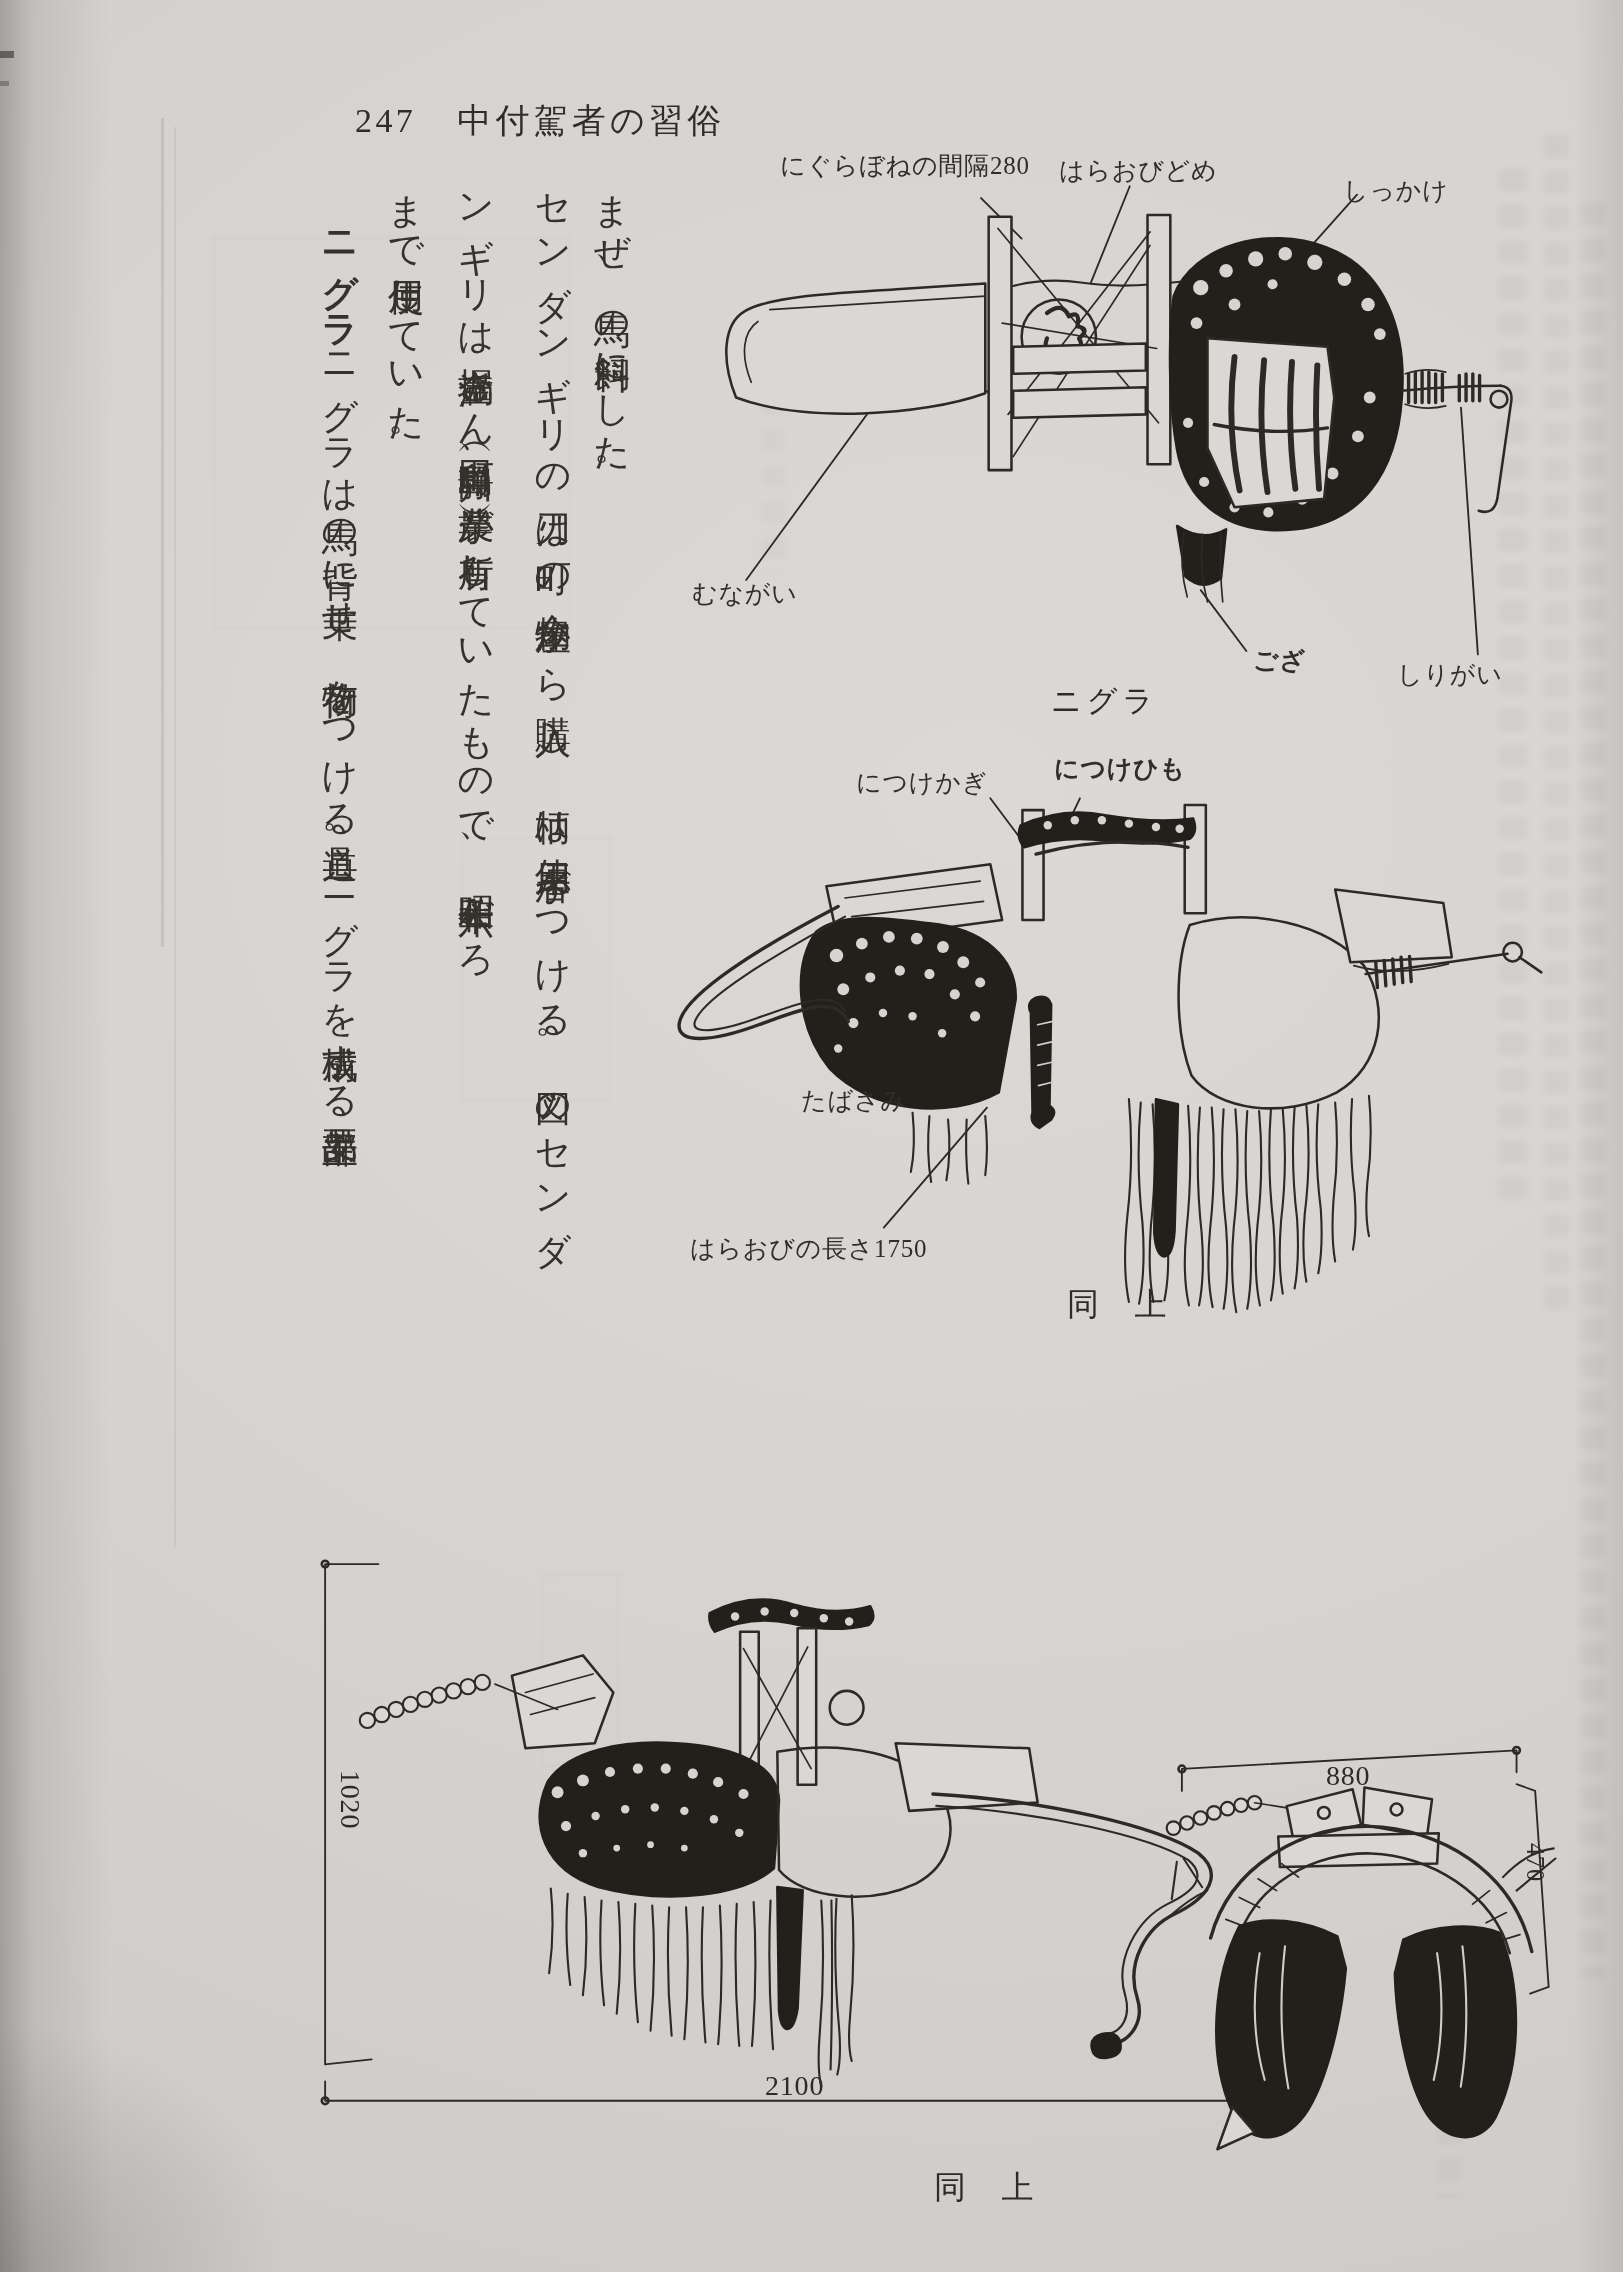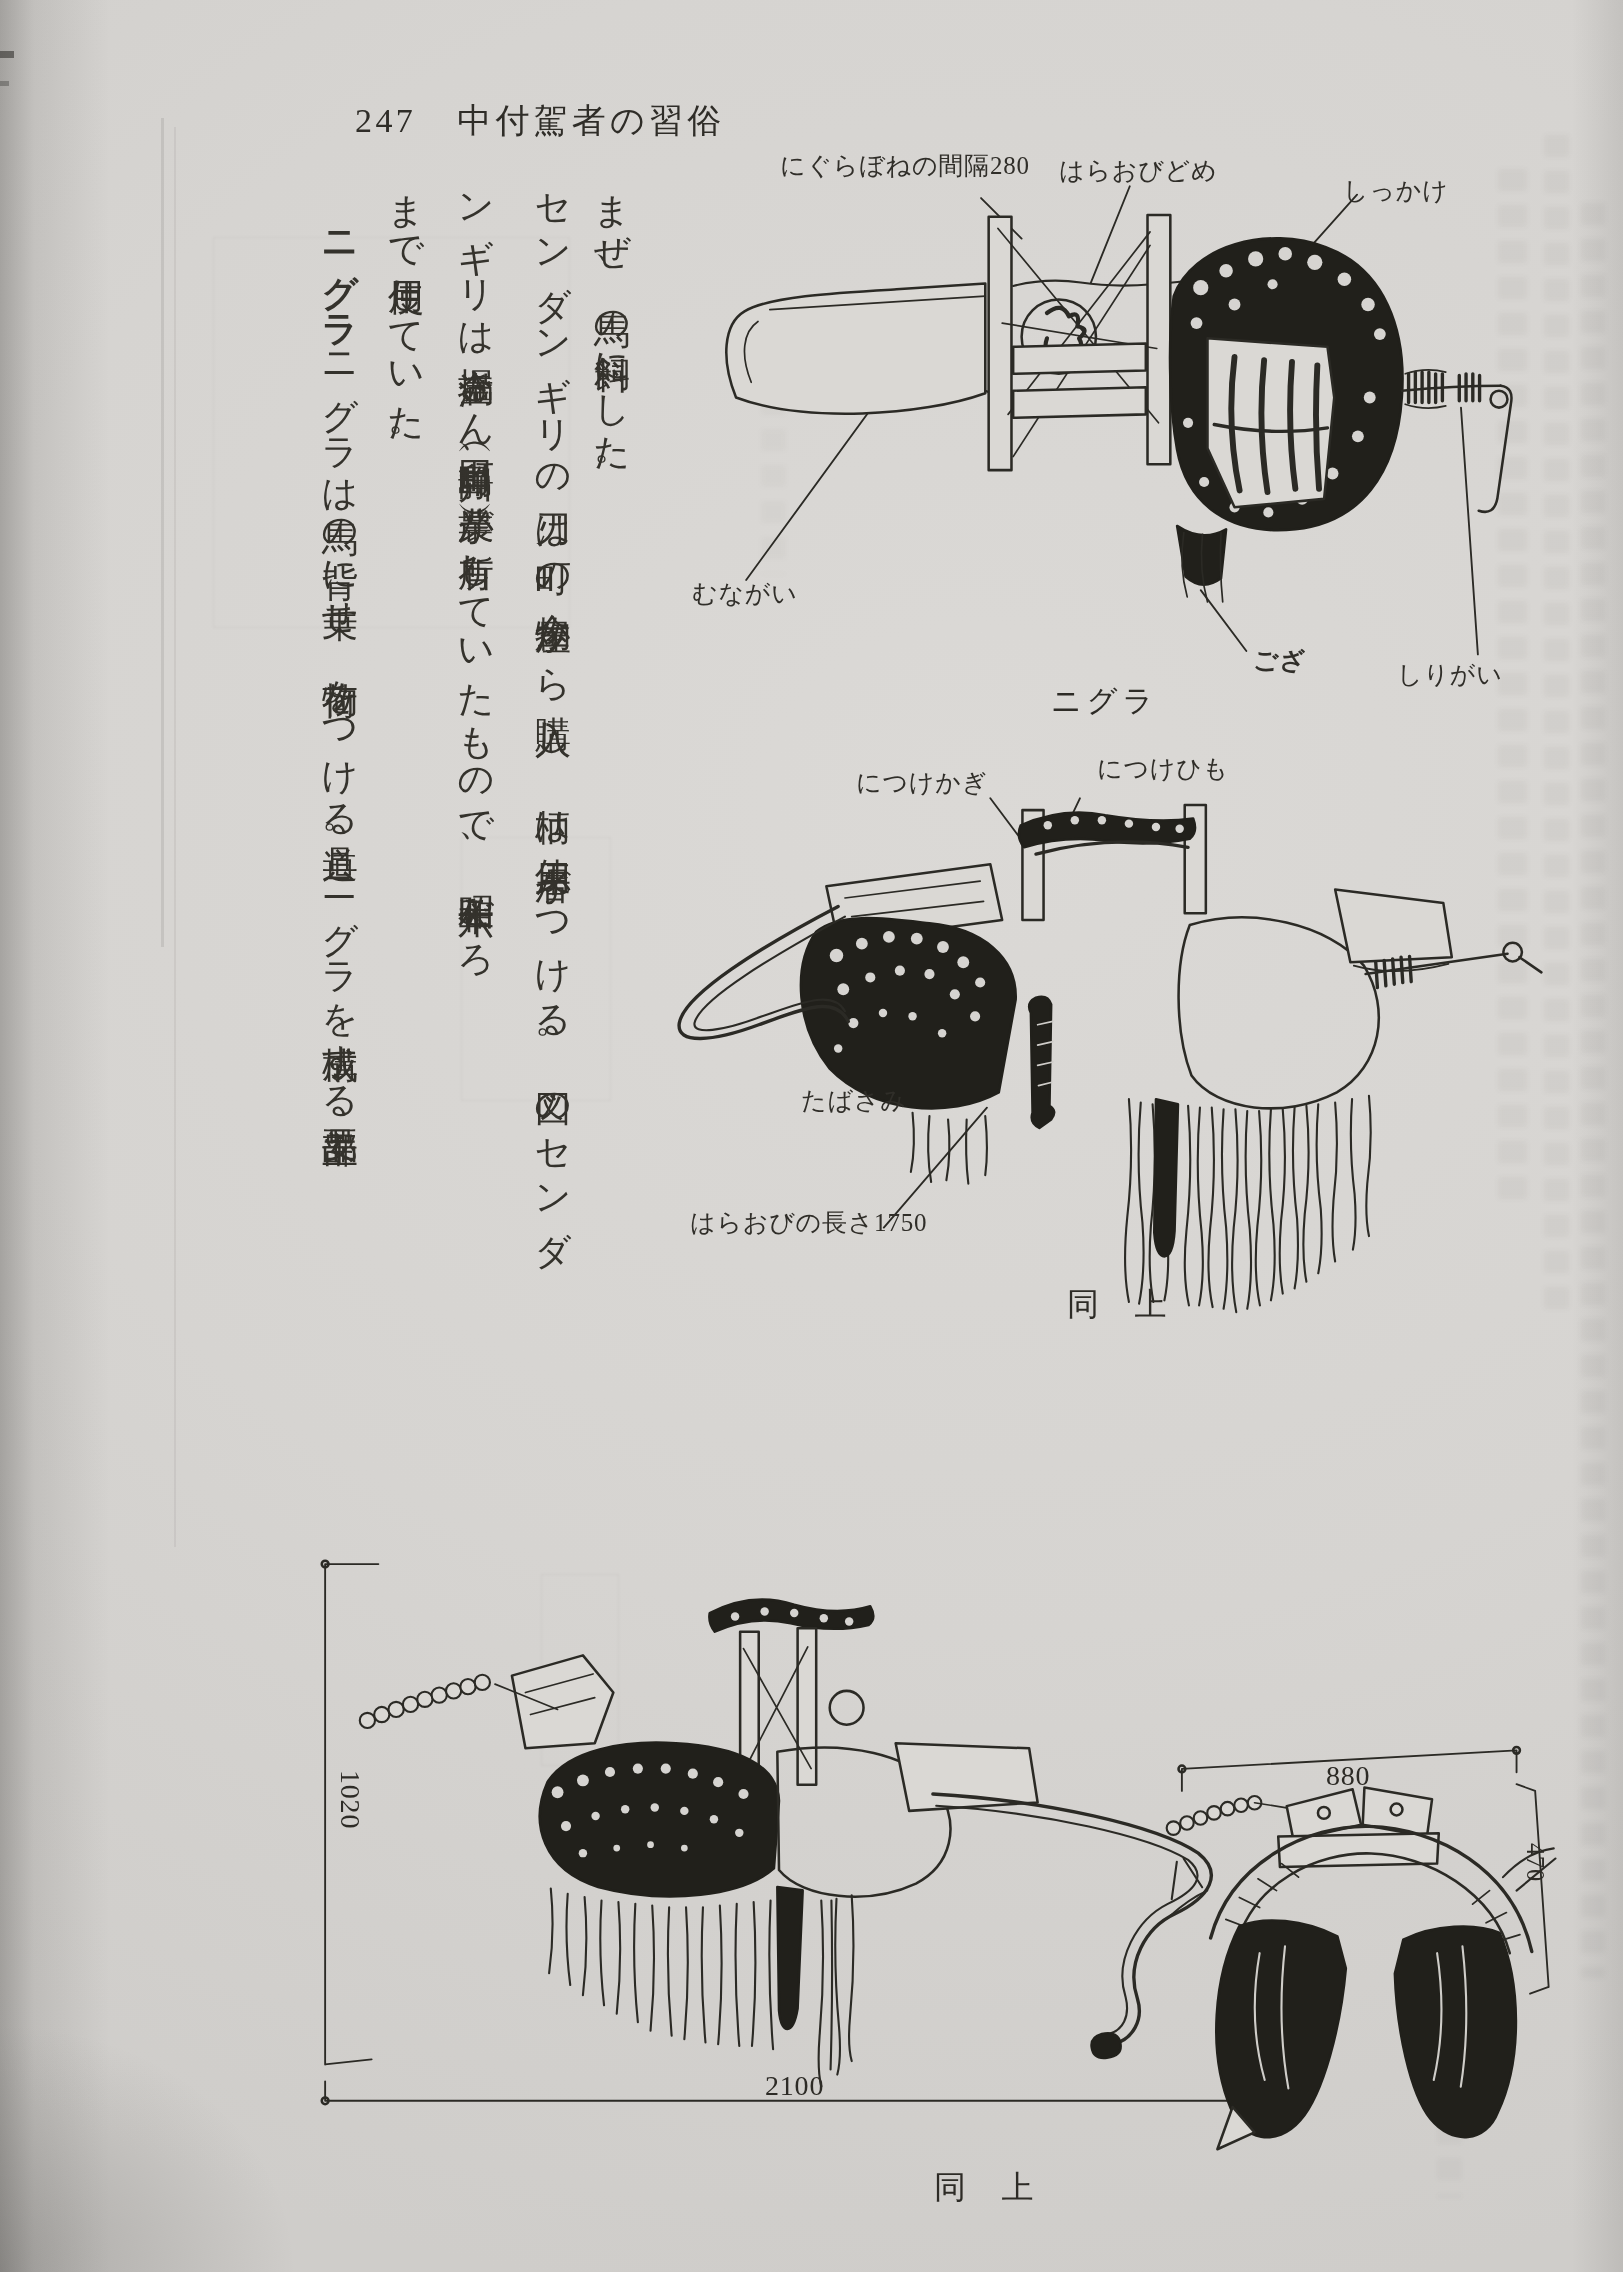--- a/index.html
+++ b/index.html
@@ -214,23 +214,23 @@
 
     <path class="dark" d="M588 420 l26 6 l-4 150 q-2 30 -12 30 q-10 0 -12 -28 Z"></path>
 
     <path d="M836 272 L1004 248"></path>
     <path class="th4" d="M848 258 l2 30 M858 256 l2 30 M868 254 l2 30 M878 252 l2 30 M888 251 l2 30"></path>
     <circle cx="1010" cy="246" r="11"></circle>
     <path d="M1018 252 l26 18"></path>
   </svg>
 
   <div class="lbl" style="left:856px;top:766px;">につけかぎ</div>
-  <div class="lbl" style="left:1097px;top:752px;">につけひも</div>
+  <div class="lbl" style="left:1054px;top:752px;font-weight:bold;">につけひも</div>
   <div class="lbl" style="left:801px;top:1084px;">たばさみ</div>
-  <div class="lbl" style="left:690px;top:1206px;text-align:center;">はらおびの長さ1750</div>
+  <div class="lbl" style="left:690px;top:1232px;text-align:center;">はらおびの長さ1750</div>
   <div class="cap" style="left:1067px;top:1283px;">同　上</div>
 
   <svg class="ink" style="left:304px;top:1547px;" width="972" height="592" viewBox="0 0 1150 700">
     <defs>
       <pattern id="h3" width="12" height="12" patternUnits="userSpaceOnUse" patternTransform="rotate(45)">
         <rect width="12" height="12" fill="#b6b4b0"></rect>
         <line x1="3" y1="0" x2="3" y2="12" stroke="#2b2a25" stroke-width="4"></line>
       </pattern>
     </defs>
 

